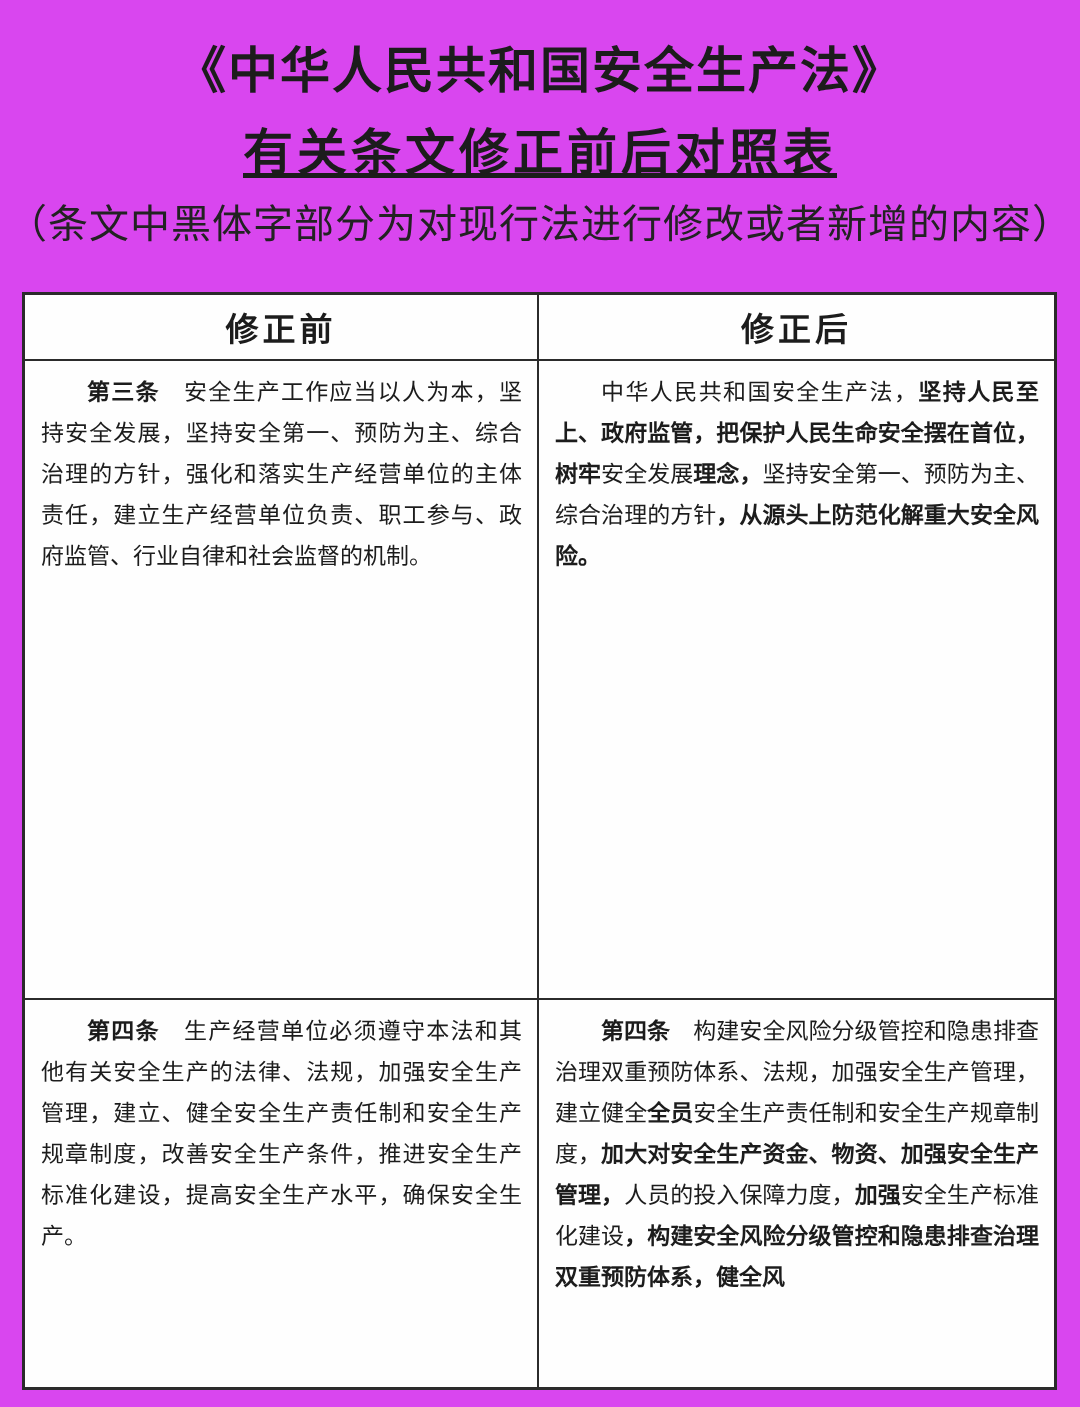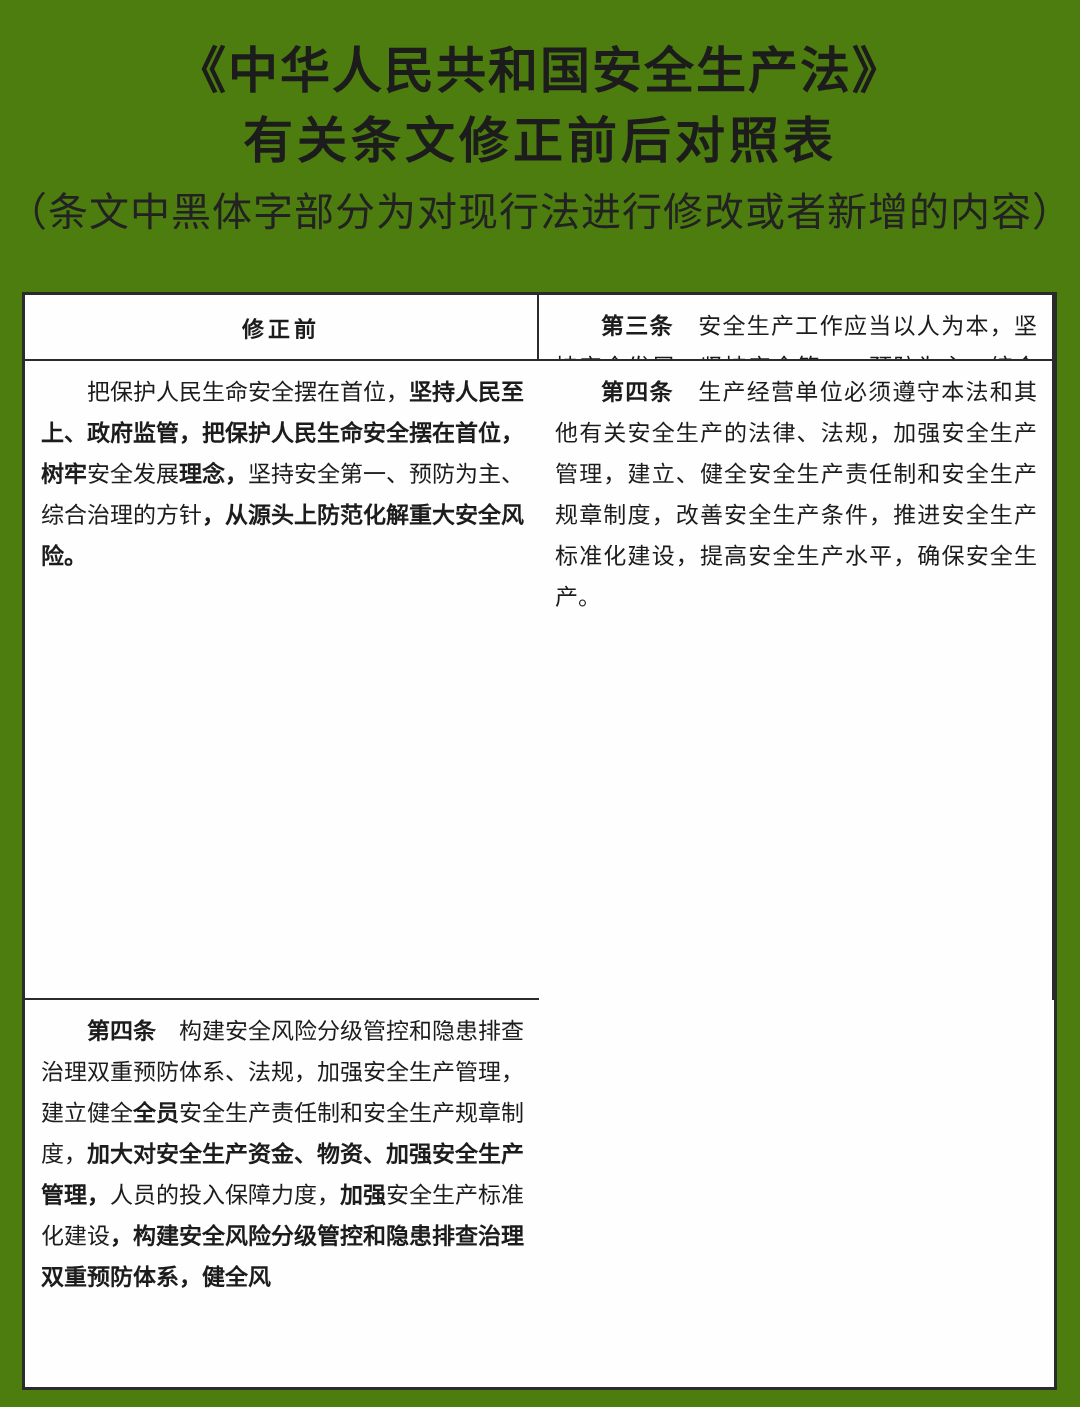--- a/index.html
+++ b/index.html
@@ -4,38 +4,39 @@
 <style>
   html, body {
     margin: 0;
     padding: 0;
     background: #ffffff;
   }
   .page {
     position: relative;
     width: 1080px;
     height: 1407px;
-    background: #4d7c0f;
+    background: #d946ef;
     color: #1c1c1c;
     font-family: "Liberation Serif", "DejaVu Serif", serif;
     overflow: hidden;
   }
   .title {
     padding-top: 36px;
     text-align: center;
     font-size: 50px;
     line-height: 70px;
     font-weight: 700;
     letter-spacing: 2px;
     font-family: "Liberation Serif", "DejaVu Serif", serif;
   }
   .title2 {
     padding-top: 0;
-    margin-top: 0;
+    margin-top: 12px;
     letter-spacing: 4px;
+    text-decoration: underline;
   }
   .note {
     margin-top: 12px;
     text-align: center;
     font-size: 40px;
     line-height: 50px;
     font-weight: 400;
     letter-spacing: 1px;
     color: #222222;
   }
@@ -62,21 +63,21 @@
   .row-header .cell, .row1 {
     border-bottom: 2px solid #2b2b2b;
   }
   .hdr {
     border-bottom: 2px solid #2b2b2b;
     display: flex;
     align-items: center;
     justify-content: center;
     font-family: Liberation Serif, serif;
     font-weight: 700;
-    font-size: 22px;
+    font-size: 33px;
     letter-spacing: 4px;
   }
   .body-cell {
     padding: 11px 15px 0 16px;
     font-size: 23px;
     line-height: 41px;
     text-align: justify;
   }
   .body-cell p {
     margin: 0;
@@ -94,26 +95,27 @@
 </head>
 <body>
 
 <div class="page">
   <div class="title">《中华人民共和国安全生产法》</div>
   <div class="title title2">有关条文修正前后对照表</div>
   <div class="note">（条文中黑体字部分为对现行法进行修改或者新增的内容）</div>
 
   <div class="cmp-table">
     <div class="cell hdr col-before">修正前</div>
+    <div class="cell hdr">修正后</div>
 
     <div class="cell body-cell col-before row1">
         <p><span class="run-bold">第三条</span><span class="run">　安全生产工作应当以人为本，坚持安全发展，坚持安全第一、预防为主、综合治理的方针，强化和落实生产经营单位的主体责任，建立生产经营单位负责、职工参与、政府监管、行业自律和社会监督的机制。</span></p>
       </div>
     <div class="cell body-cell row1">
-        <p><span class="run">把保护人民生命安全摆在首位，</span><span class="run-bold">坚持人民至上、政府监管，把保护人民生命安全摆在首位，树牢</span><span class="run">安全发展</span><span class="run-bold">理念，</span><span class="run">坚持安全第一、预防为主、综合治理的方针</span><span class="run-bold">，从源头上防范化解重大安全风险。</span></p>
+        <p><span class="run">中华人民共和国安全生产法，</span><span class="run-bold">坚持人民至上、政府监管，把保护人民生命安全摆在首位，树牢</span><span class="run">安全发展</span><span class="run-bold">理念，</span><span class="run">坚持安全第一、预防为主、综合治理的方针</span><span class="run-bold">，从源头上防范化解重大安全风险。</span></p>
       </div>
 
     <div class="cell body-cell col-before">
         <p><span class="run-bold">第四条</span><span class="run">　生产经营单位必须遵守本法和其他有关安全生产的法律、法规，加强安全生产管理，建立、健全安全生产责任制和安全生产规章制度，改善安全生产条件，推进安全生产标准化建设，提高安全生产水平，确保安全生产。</span></p>
       </div>
     <div class="cell body-cell">
         <p><span class="run-bold">第四条</span><span class="run">　构建安全风险分级管控和隐患排查治理双重预防体系、法规，加强安全生产管理，建立健全</span><span class="run-bold">全员</span><span class="run">安全生产责任制和安全生产规章制度，</span><span class="run-bold">加大对安全生产资金、物资、加强安全生产管理，</span><span class="run">人员的投入保障力度，</span><span class="run-bold">加强</span><span class="run">安全生产标准化建设</span><span class="run-bold">，构建安全风险分级管控和隐患排查治理双重预防体系，健全风</span></p>
       </div>
   </div>
 </div>

